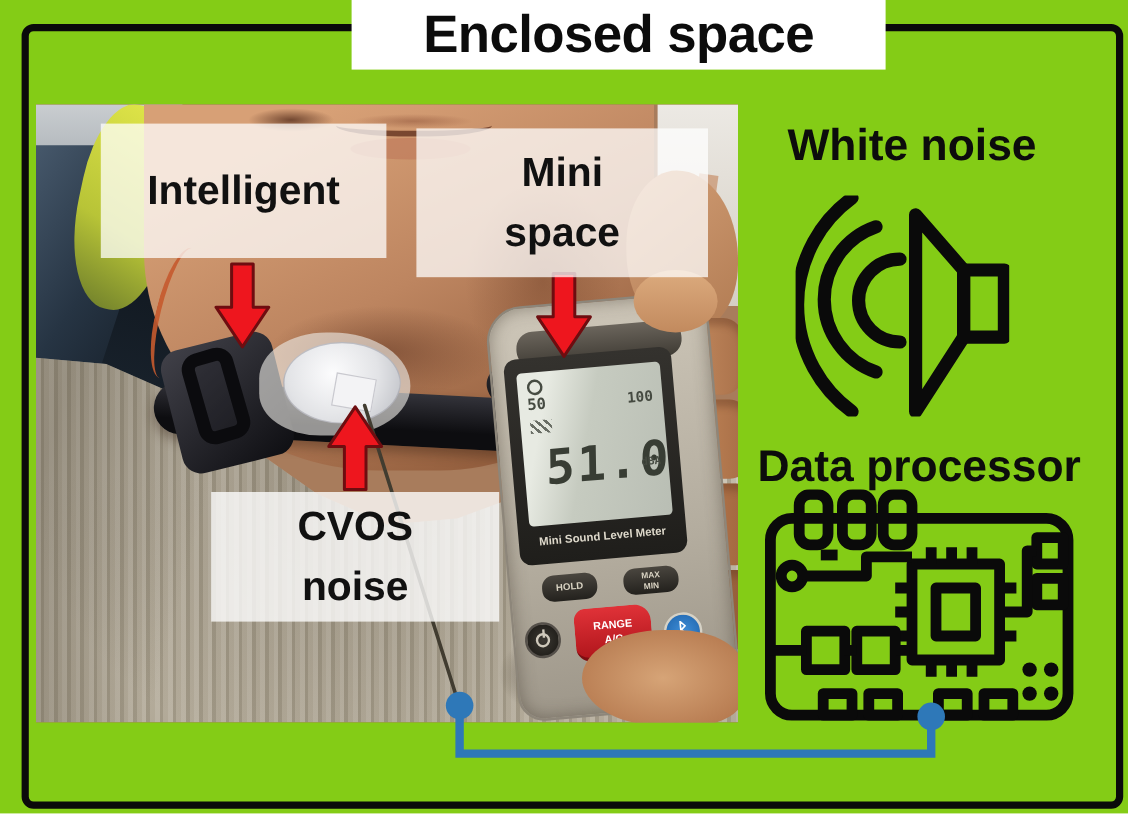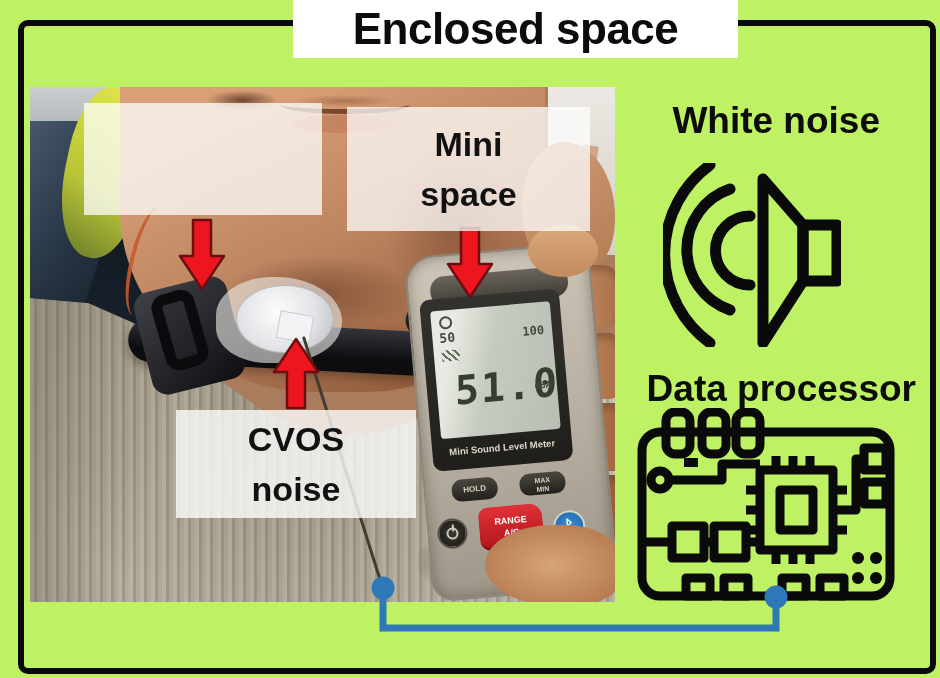--- a/index.html
+++ b/index.html
@@ -1,32 +1,32 @@
 <!DOCTYPE html>
 <html><head>
 <meta charset="utf-8">
 <style>
   html,body{margin:0;padding:0;background:#ffffff;}
-  #stage{position:relative;width:940px;height:678px;background:#bef264;overflow:hidden;
+  #stage{position:relative;width:940px;height:678px;background:#84cc16;overflow:hidden;
          font-family:"Liberation Sans", sans-serif;}
   .abs{position:absolute;}
 
   
   #frame{left:18px;top:20px;width:906px;height:642px;border:6px solid #0a0a0a;border-radius:10px;z-index:1;}
   #title{left:293px;top:0;width:445px;height:58px;background:#fff;z-index:10;
          font-size:44px;font-weight:bold;color:#0c0c0c;text-align:center;line-height:58px;letter-spacing:-.5px;}
 
   
   #photo{left:30px;top:87px;width:585px;height:515px;overflow:hidden;background:#a87c5c;z-index:2;}
   #photo .abs{position:absolute;}
 
   
   .callout{background:rgba(255,255,255,.74);color:#111;font-weight:bold;font-size:34px;line-height:50px;
            text-align:center;display:flex;flex-direction:column;justify-content:center;z-index:7;}
-  .side-label{font-size:37px;font-weight:bold;color:#0c0c0c;text-align:right;z-index:3;}
+  .side-label{font-size:37px;font-weight:bold;color:#0c0c0c;text-align:center;z-index:3;}
 
   .arrow{z-index:6;}
 
   
   #meter{left:388px;top:162px;width:186px;height:346px;transform:rotate(-5deg);z-index:20;}
   .m-body{left:0;top:0;width:100%;height:100%;background:linear-gradient(175deg,#cdc6b8,#b3ac9e 60%,#9c9588);
           border:2px solid #8d867a;border-radius:30px 30px 22px 22px;box-sizing:border-box;
           box-shadow:inset 0 0 14px rgba(60,50,40,.45);}
   .lcd-txt{color:#454a41;font-family:"DejaVu Sans Mono",monospace;font-weight:bold;}
 
@@ -138,20 +138,21 @@
     <path d="M15,2 H33 V38 H46 L24,71 L2,38 H15 Z" fill="#ee161e" stroke="#6e0d10" stroke-width="2.5" stroke-linejoin="round"></path>
   </svg>
   <svg class="abs arrow" style="left:446px;top:226px;" width="48" height="74" viewBox="0 0 48 74">
     <path d="M15,2 H33 V38 H46 L24,71 L2,38 H15 Z" fill="#ee161e" stroke="#6e0d10" stroke-width="2.5" stroke-linejoin="round"></path>
   </svg>
   <svg class="abs arrow" style="left:272px;top:336px;transform:rotate(180deg);" width="48" height="74" viewBox="0 0 48 74">
     <path d="M15,2 H33 V38 H46 L24,71 L2,38 H15 Z" fill="#ee161e" stroke="#6e0d10" stroke-width="2.5" stroke-linejoin="round"></path>
   </svg>
 
   <div class="abs callout" style="left:84px;top:103px;width:238px;height:112px;">
+    <span>Intelligent</span>
   </div>
   <div class="abs callout" style="left:347px;top:107px;width:243px;height:124px;">
     <span>Mini</span>
     <span>space</span>
   </div>
   <div class="abs callout" style="left:176px;top:410px;width:240px;height:108px;background:rgba(252,252,252,.8);">
     <span>CVOS</span>
     <span>noise</span>
   </div>
 

